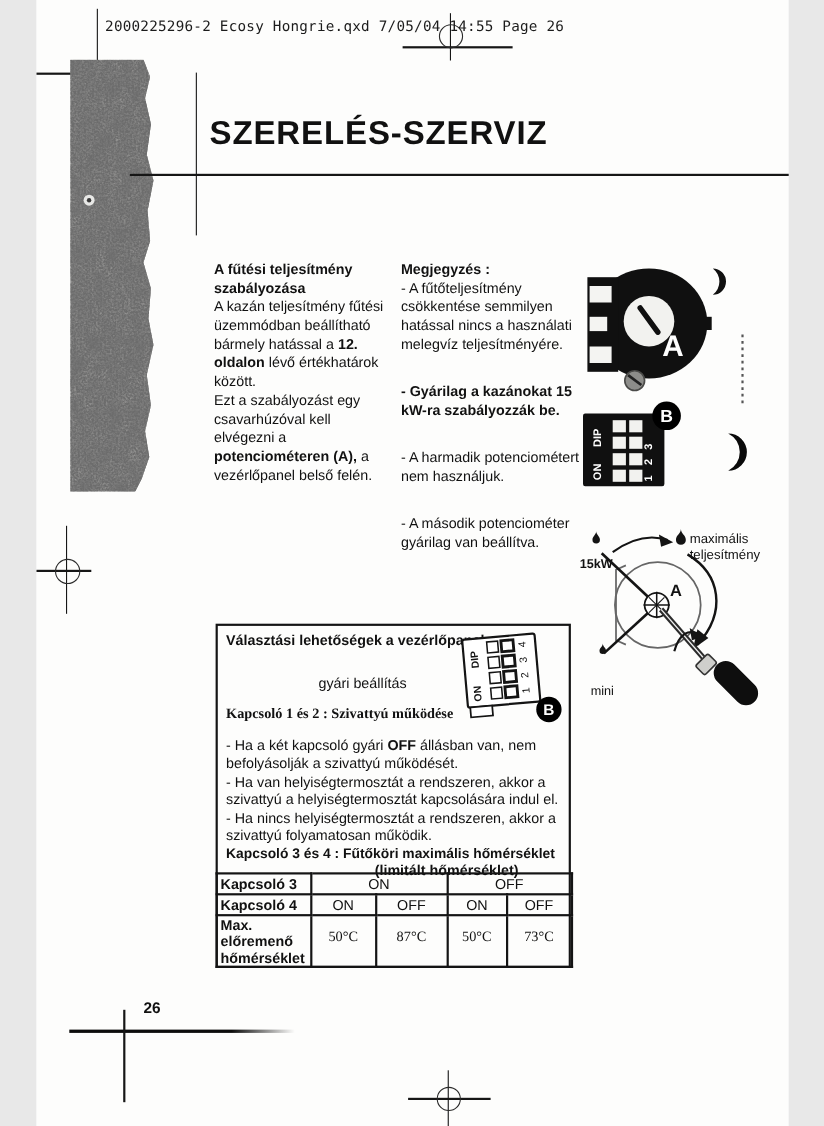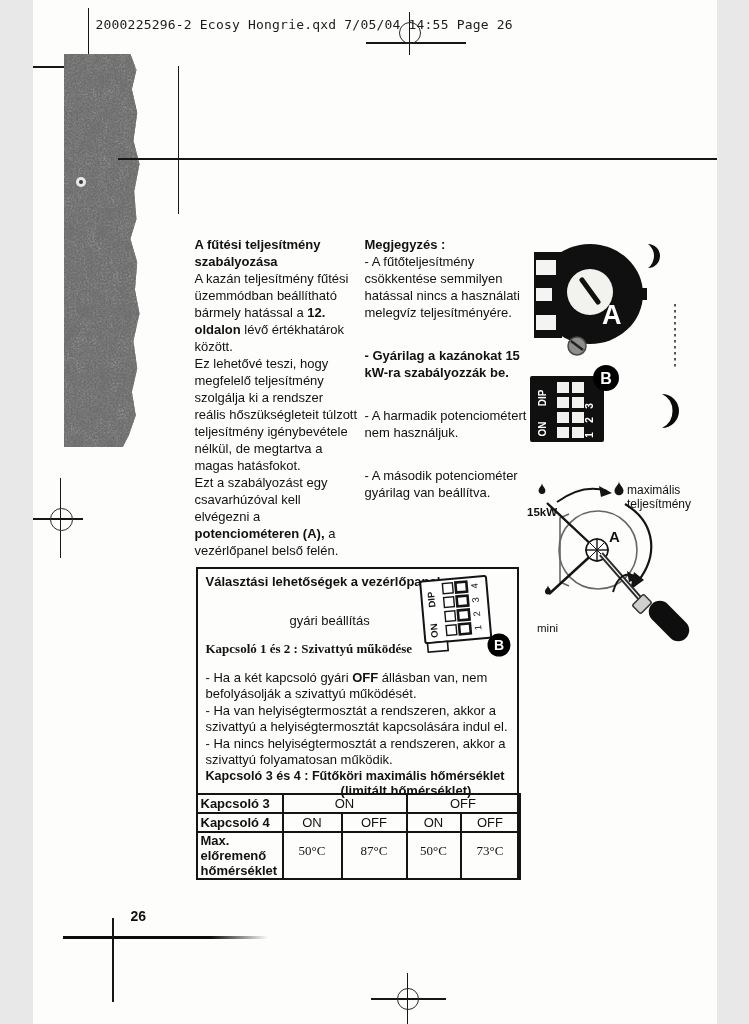--- a/index.html
+++ b/index.html
@@ -84,27 +84,27 @@
         </filter>
       </defs>
       <rect width="76" height="393" fill="#a9a8a6"></rect>
       <rect width="76" height="393" filter="url(#speckle2)"></rect>
       <rect width="76" height="393" filter="url(#speckle)"></rect>
       <circle cx="17" cy="128" r="5" fill="#e8e8e6"></circle>
       <circle cx="17" cy="128" r="2" fill="#3a3a3a"></circle>
     </svg>
   </div>
 
+  <div class="abs doc-title" style="left:158px;top:105px;">SZERELÉS-SZERVIZ</div>
   <div class="ln" style="left:85px;top:158px;width:663px;height:2.4px;"></div>
   <div class="ln" style="left:145px;top:66px;width:1.6px;height:148px;"></div>
 
   <div class="abs col" style="left:162px;top:236px;width:163px;">
     <p class="b">A fűtési teljesítmény szabályozása</p>
     <p><span>A kazán teljesítmény fűtési üzemmódban beállítható bármely hatással a </span><b>12. oldalon</b><span> lévő értékhatárok között.</span></p>
-    <p>Ez lehetővé teszi, hogy megfelelő teljesítmény szolgálja ki a rendszer reális hőszükségleteit túlzott teljesítmény igénybevétele nélkül, de megtartva a magas hatásfokot.</p>
     <p><span>Ezt a szabályozást egy csavarhúzóval kell elvégezni a </span><b>potenciométeren (A),</b><span> a vezérlőpanel belső felén.</span></p>
   </div>
 
   <div class="abs col" style="left:332px;top:236px;width:162px;">
     <p class="b">Megjegyzés :</p>
     <p>- A fűtőteljesítmény csökkentése semmilyen hatással nincs a használati melegvíz teljesítményére.</p>
     <p class="gap b">- Gyárilag a kazánokat 15 kW-ra szabályozzák be.</p>
     <p class="gap">- A harmadik potenciométert nem használjuk.</p>
     <p class="gap">- A második potenciométer gyárilag van beállítva.</p>
   </div>

